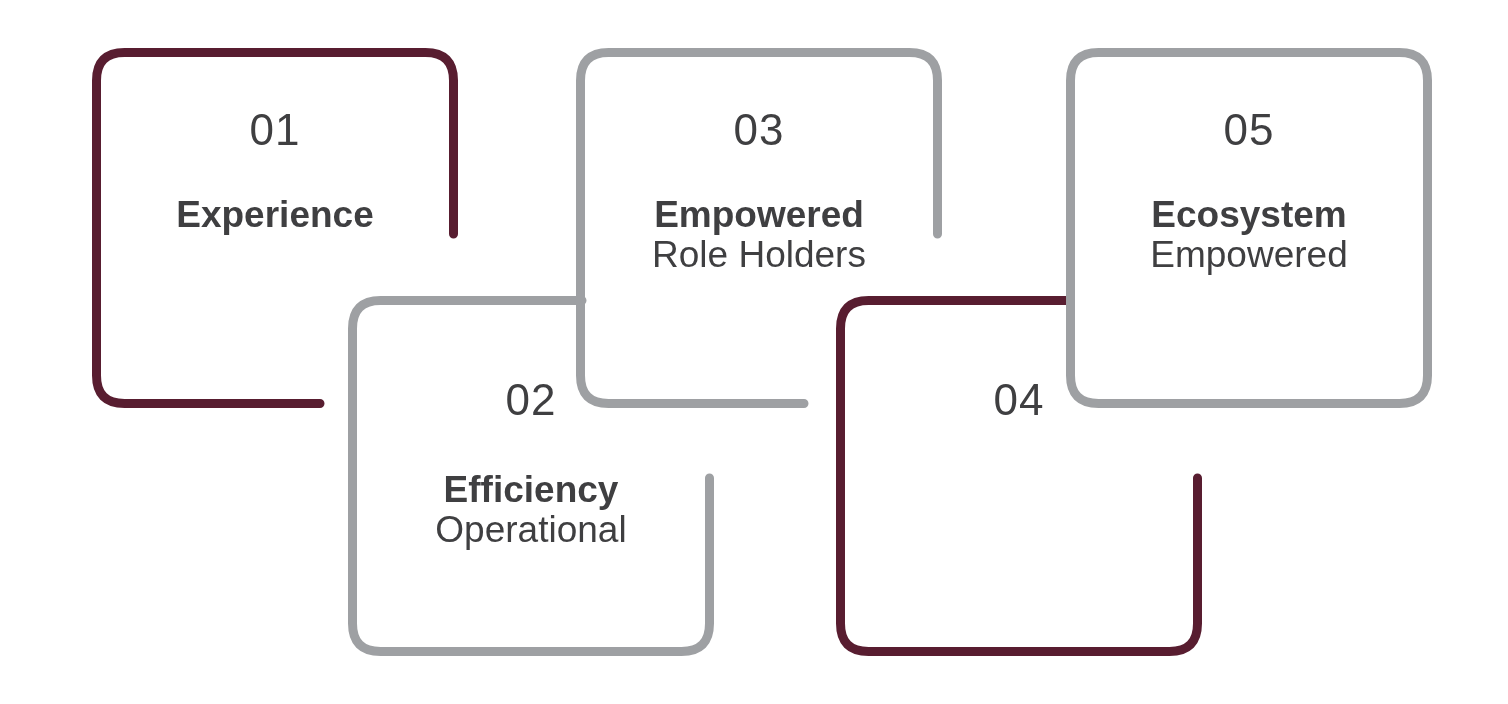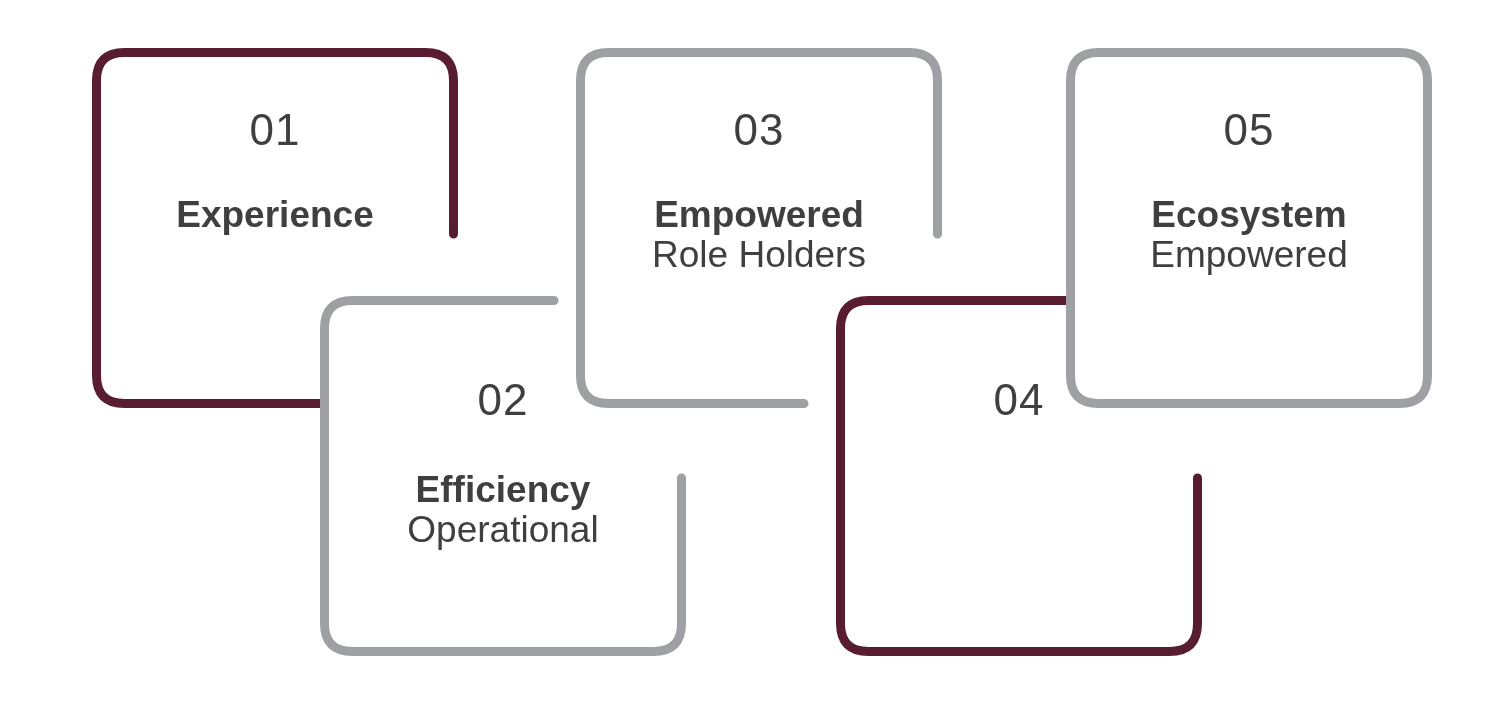--- a/index.html
+++ b/index.html
@@ -63,21 +63,21 @@
     line-height: 40px;
     font-weight: 400;
     color: var(--color-text);
   }
   .title .line.bold { font-weight: 700; }
   .card.top .num    { top: 65px; }
   .card.top .title  { top: 147px; }
   .card.bottom .num   { top: 87px; }
   .card.bottom .title { top: 174px; }
   .pos-1 { left: 92px;   top: 48px; }
-  .pos-2 { left: 320px;  top: 296px; }
+  .pos-2 { left: 348px;  top: 296px; }
   .pos-3 { left: 576px;  top: 48px; }
   .pos-4 { left: 836px;  top: 296px; }
   .pos-5 { left: 1066px; top: 48px; padding-left: 20px; }
 </style>
 </head>
 <body>
 
 <div class="canvas">
 
   <div class="card top pos-1">

